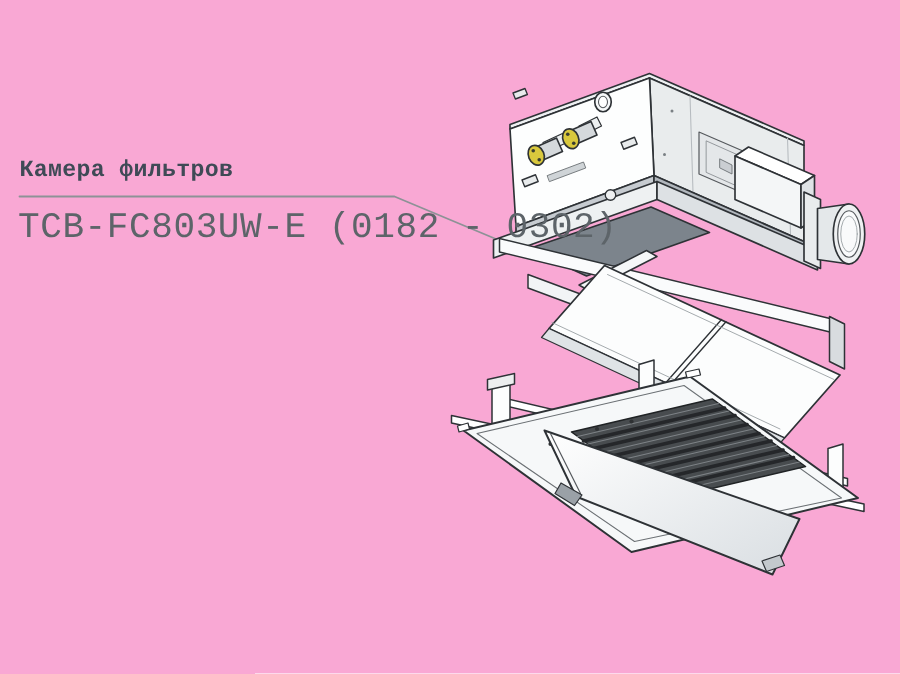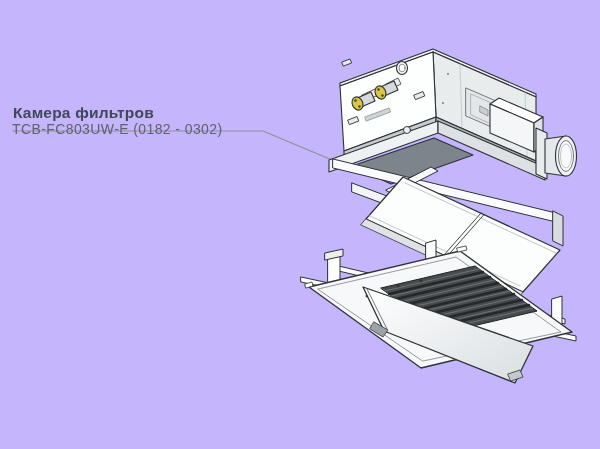--- a/index.html
+++ b/index.html
@@ -1,26 +1,26 @@
 <!DOCTYPE html>
 <html><head>
 <meta charset="utf-8">
 <style>
   html,body{margin:0;padding:0;background:#ffffff;}
   #canvas{
-    position:relative;width:600px;height:449px;background:#c4b5fd;overflow:hidden;
-    font-family:Liberation Sans, sans-serif;
+    position:relative;width:600px;height:449px;background:#f9a8d4;overflow:hidden;
+    font-family:Liberation Mono, monospace;
   }
   #art{position:absolute;left:0;top:0;}
   .label{position:absolute;white-space:nowrap;}
   .label.title{
     left:13px;top:104px;font-size:15.5px;font-weight:700;color:#3f4a56;letter-spacing:.2px;
   }
   .label.model{
-    left:12px;top:121px;font-size:14px;font-weight:400;color:#5d6469;letter-spacing:.4px;
+    left:12px;top:139px;font-size:24px;font-weight:400;color:#5d6469;letter-spacing:.4px;
   }
 </style>
 </head>
 <body>
 
 <div id="canvas">
 
   <svg id="art" width="600" height="449" viewBox="0 0 600 449" stroke-linejoin="round" stroke-linecap="round">
     <defs>
       <linearGradient id="flapGrad" x1="0" y1="0" x2="1" y2="1">

